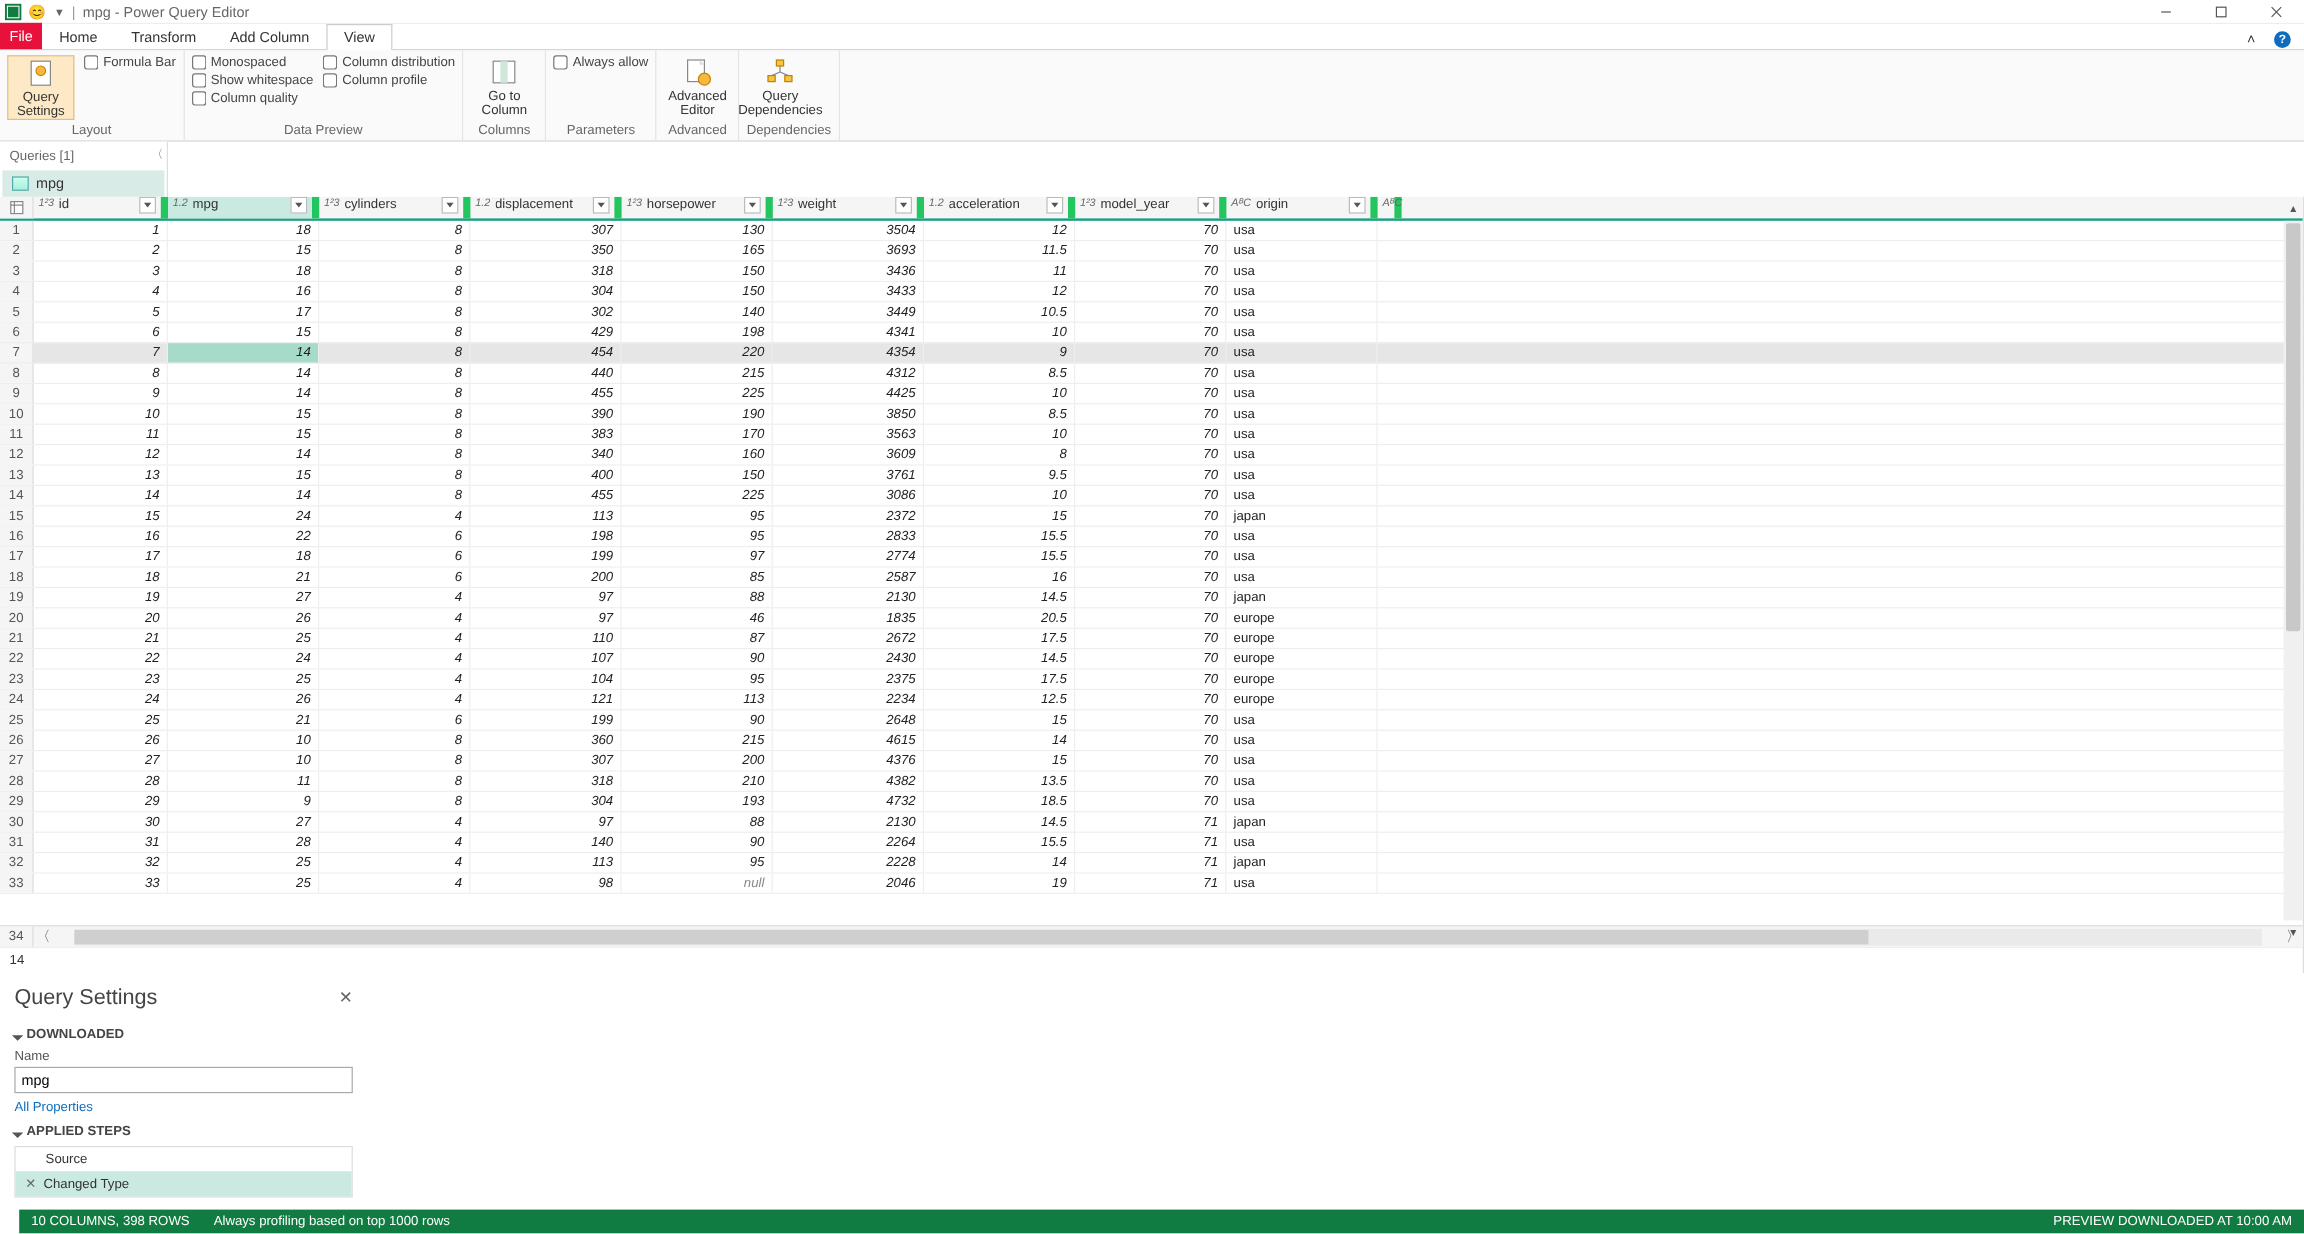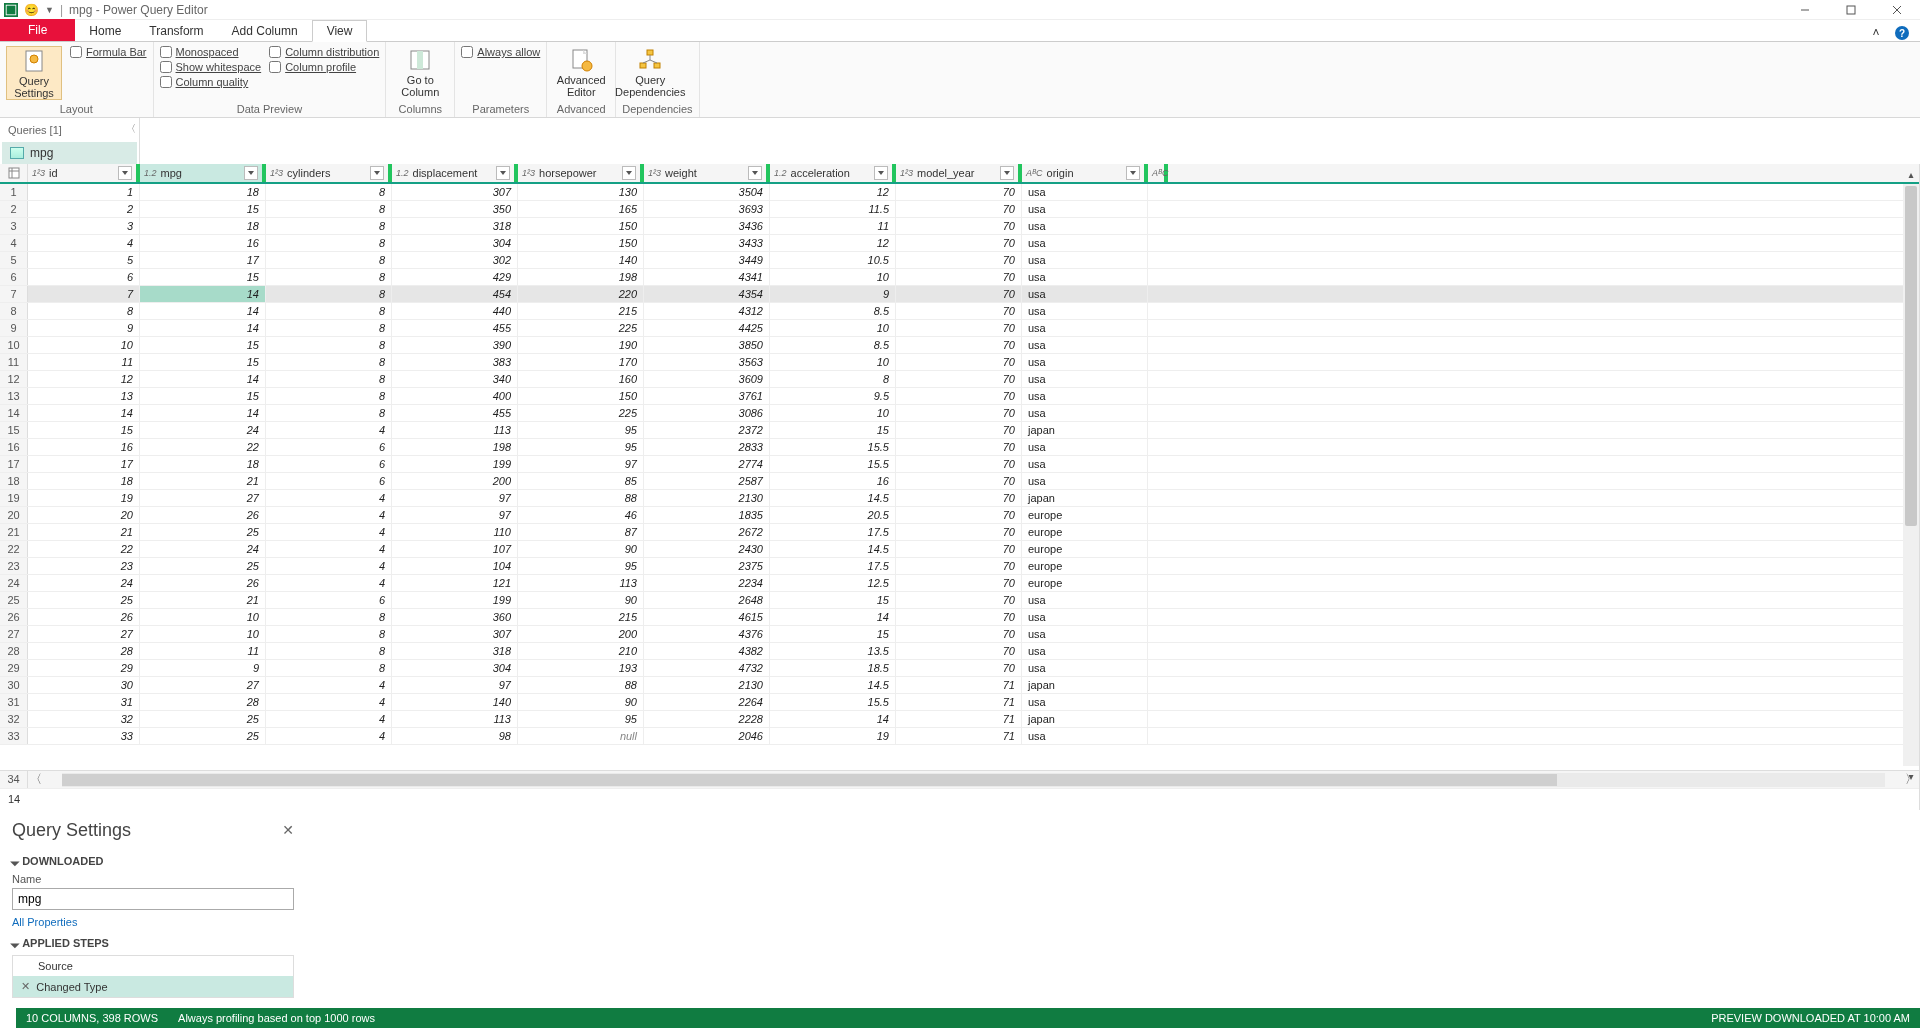--- a/index.html
+++ b/index.html
@@ -11,54 +11,54 @@
 .titlebar .icon-sq { width:14px; height:14px; }
 .titlebar .divider { color:#999; }
 .titlebar .title { color:#666; font-size:12px;}
 .titlebar .winbtns { margin-left:auto; display:flex;}
 .winbtn { width:46px; height:20px; display:flex; align-items:center; justify-content:center; color:#555;}
 .winbtn svg { width:10px; height:10px; stroke:#555; fill:none; stroke-width:1;}
 
 
 .ribbon-tabs { height:22px; display:flex; align-items:flex-end; border-bottom:1px solid #ccc; background:#fff;}
 .ribbon-tab { padding:3px 14px; font-size:12px; color:#333; cursor:pointer;}
-.ribbon-tab.file { background:#e8113b; color:#fff; padding:3px 28px; height:22px; display:flex; align-items:center;}
+.ribbon-tab.file { background:#e8113b; color:#fff; padding:3px 8px; height:22px; display:flex; align-items:center;}
 .ribbon-tab.active { border:1px solid #ccc; border-bottom:1px solid #fff; background:#fff; position:relative; top:1px;}
 .ribbon-right { margin-left:auto; display:flex; gap:10px; padding-right:10px; align-items:center;}
 .ribbon-right .chev, .ribbon-right .help { width:16px; height:16px; display:flex; align-items:center; justify-content:center; }
 .help-circle { width:14px; height:14px; border-radius:50%; background:#0f6cbd; color:#fff; font-size:10px; display:flex; align-items:center; justify-content:center; font-weight:bold;}
 
 
 .ribbon-body { height:76px; display:flex; border-bottom:1px solid #d8d8d8; background:#fafafa;}
 .ribbon-group { display:flex; flex-direction:column; border-right:1px solid #e4e4e4; padding:0 6px;}
 .ribbon-group .content { flex:1; display:flex; align-items:flex-start; padding-top:4px; gap:8px;}
 .ribbon-group .label { text-align:center; font-size:11px; color:#666; padding:2px 0;}
 .bigbtn { display:flex; flex-direction:column; align-items:center; justify-content:flex-start; width:56px; cursor:pointer; font-size:11px; text-align:center; gap:2px; padding-top:2px;}
 .bigbtn.active { background:#fde9c5; border:1px solid #e0c080;}
 .bigbtn svg { width:24px; height:24px;}
 .checkcol { display:flex; flex-direction:column; gap:3px; font-size:11px; }
-.checkitem { display:flex; align-items:center; gap:4px; white-space:nowrap; color:#444;text-decoration:underline;}
+.checkitem { display:flex; align-items:center; gap:4px; white-space:nowrap; color:#444;}
 .checkitem input { width:12px; height:12px;}
 
 
 .main { position:absolute; top:118px; bottom:20px; left:0; right:0; display:flex;flex-direction:column;}
 
 
 .queries-pane { width:140px; border-right:1px solid #ddd; background:#fff; display:flex; flex-direction:column; position:relative;}
 .queries-head { font-size:11px; color:#666; padding:6px 8px;}
 .queries-collapse { position:absolute; right:3px; top:4px; cursor:pointer; color:#666; font-size:10px;}
 .query-item { display:flex; align-items:center; gap:6px; padding:4px 8px; background:#d8ebe6; margin:0 2px; font-size:12px;}
 .query-item .qicon { width:14px; height:12px; border:1px solid #5aa; background:linear-gradient(#cfe,#aed); }
 
 
 .grid-pane { flex:1; display:flex; flex-direction:column; border-right:1px solid #ddd; overflow:hidden; position:relative;}
 .grid-header-row { display:flex; height:20px; background:#f5f5f5; border-bottom:2px solid #14a085; font-size:11px; color:#333;}
 .rownum-head { width:28px; border-right:1px solid #ddd; background:#f5f5f5; display:flex; align-items:center; justify-content:center;}
 .rownum-head svg { width:12px; height:12px;}
-.colhead { border-right:4px solid #22c55e; display:flex; align-items:center; padding:0 4px; position:relative;}
+.colhead { border-right:6px solid #22c55e; display:flex; align-items:flex-start; padding:0 4px; position:relative;}
 .colhead .typeicon { font-size:9px; color:#666; margin-right:4px; font-style:italic;}
 .colhead .name { flex:1; white-space:nowrap; overflow:hidden;}
 .colhead .dropbtn { width:14px; height:14px; border:1px solid #bbb; background:#fff; display:flex; align-items:center; justify-content:center; cursor:pointer;}
 .colhead .dropbtn::after { content:""; border-left:3px solid transparent; border-right:3px solid transparent; border-top:4px solid #555;}
 .colhead.selected { background:#c9e9e1;}
 
 .grid-body { flex:1; overflow:hidden; position:relative;}
 .grid-row { display:flex; height:17px; border-bottom:1px solid #eee; font-size:11px;}
 .grid-row.selected { background:#e6e6e6;}
 .rownum { width:28px; border-right:1px solid #ddd; background:#f5f5f5; text-align:center; color:#555; font-size:11px; line-height:17px;}

